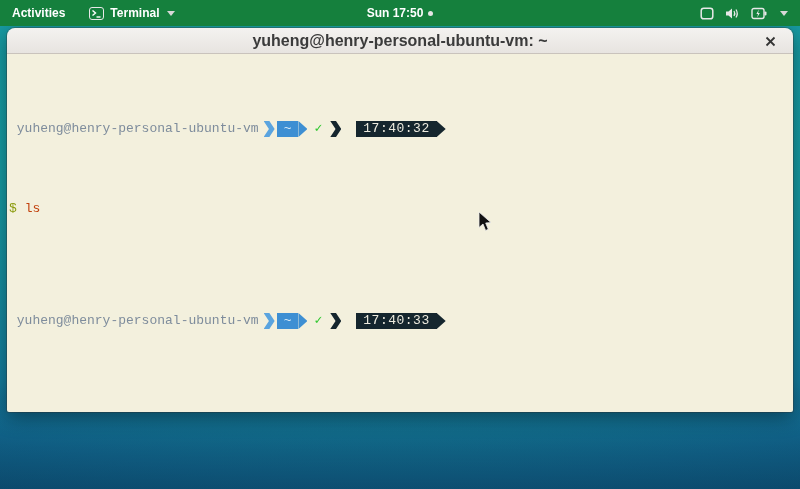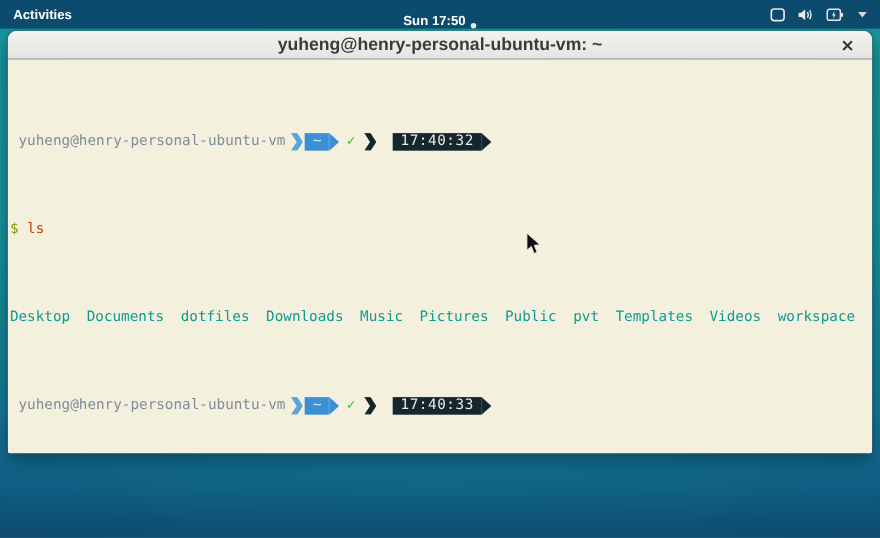--- a/index.html
+++ b/index.html
@@ -8,33 +8,33 @@
     font-family:"Liberation Sans", sans-serif;
     position:relative;
     background-image:
       linear-gradient(to bottom, rgba(4,24,48,0) 78%, rgba(4,24,48,0.38) 100%),
       radial-gradient(ellipse 140% 100% at 50% 22%, #1bb0a6 0%, #179aa2 40%, #13719a 76%, #0d5b86 100%);
   }
 
   
   .topbar {
     position:absolute; top:0; left:0; width:800px; height:26px;
-    background:#0c4a6e; color:#fff; display:flex; align-items:center;
+    background:#15803d; color:#fff; display:flex; align-items:center;
     font-size:12px; font-weight:700; z-index:30;
   }
   .tb-left { display:flex; align-items:center; height:100%; }
   .tb-activities { padding:0 14px 0 12px; display:flex; align-items:center; height:100%; cursor:default; }
   .tb-app { display:flex; align-items:center; gap:6px; padding:0 10px; height:100%; }
   .term-icon-box { width:15px; height:13px; border:1px solid #e8e8e8; border-radius:3px; display:flex; align-items:flex-end; justify-content:flex-start; padding:1px 2px; }
   .term-icon-box svg { display:block; }
   .caret-down {
     width:0; height:0; border-left:4px solid transparent; border-right:4px solid transparent;
     border-top:5px solid #d8d8d8; display:inline-block; margin-left:2px;
   }
-  .tb-center { position:absolute; left:0; right:0; top:0; height:26px; display:flex; align-items:flex-end; justify-content:center; gap:5px; pointer-events:none; }
+  .tb-center { position:absolute; left:0; right:0; top:0; height:26px; display:flex; align-items:center; justify-content:center; gap:5px; pointer-events:none; }
   .tb-center .clock { pointer-events:auto; }
   .notif-dot { width:5px; height:5px; border-radius:50%; background:#e6e6e6; display:inline-block; }
   .tb-right { margin-left:auto; display:flex; align-items:center; gap:11px; padding-right:12px; height:100%; }
   .tb-right svg { display:block; }
 
   
   .window {
     position:absolute; left:7px; top:28px; width:786px; height:384px;
     border-radius:8px 8px 2px 2px; overflow:hidden;
     box-shadow:0 5px 20px rgba(0,10,20,0.45), 0 0 0 1px rgba(60,60,60,0.35);
@@ -52,21 +52,21 @@
   }
   .close-btn {
     position:absolute; right:13px; top:0; height:26px; width:20px;
     display:flex; align-items:center; justify-content:center; cursor:pointer;
   }
   .terminal {
     flex:1; background:#f3f0dd; padding:3px 2px;
     font-family:"DejaVu Sans Mono", monospace; font-size:13px; line-height:16px;
     color:#444; white-space:pre;
   }
-  .tline { height:16px; display:flex; align-items:center; }
+  .tline { height:16px; display:flex; align-items:center;font-family:Liberation Mono, monospace; }
 
   
   .prompt-user { color:#7e8c9c; }
   .pl-chev {
     width:11px; height:16px; margin-left:5px;
     clip-path:polygon(0% 0%, 52% 0%, 100% 50%, 52% 100%, 0% 100%, 48% 50%);
   }
   .pl-chev.blue { background:#5aa4df; }
   .pl-chev.dark { background:#15262e; margin-left:4px; }
   .pl-body { height:16px; display:flex; align-items:center; padding:0 7px; margin-left:2px; }
@@ -84,20 +84,30 @@
   
   .mouse-cursor { position:absolute; left:478px; top:211px; z-index:50; pointer-events:none; }
 </style>
 </head>
 <body>
 
 <div class="topbar">
   <div class="tb-left">
     <div class="tb-activities">
       <span>Activities</span>
+    </div>
+    <div class="tb-app">
+      <span class="term-icon-box">
+        <svg width="9" height="8" viewBox="0 0 9 8">
+          <path d="M0.5 0.5 L3.5 3 L0.5 5.5" stroke="#fff" stroke-width="1.4" fill="none"></path>
+          <line x1="4.5" y1="7" x2="8.5" y2="7" stroke="#fff" stroke-width="1.4"></line>
+        </svg>
+      </span>
+      <span>Terminal</span>
+      <span class="caret-down"></span>
     </div>
   </div>
   <div class="tb-center">
     <span class="clock">Sun 17:50</span>
     <span class="notif-dot"></span>
   </div>
   <div class="tb-right">
     <svg width="14" height="13" viewBox="0 0 14 13">
       <rect x="1.2" y="1.2" width="11.6" height="10.6" rx="2.6" fill="none" stroke="#e8e8e8" stroke-width="1.5"></rect>
     </svg>
@@ -137,33 +147,20 @@
       <span class="pl-check">✓</span>
       <span class="pl-chev dark"></span>
       <span class="pl-body dark">17:40:32</span>
       <span class="pl-tip dark"></span>
     </div>
 
     
     <div class="tline"><span class="dollar">$</span><span> </span><span class="cmd-text">ls</span></div>
 
     
-    <div class="tline">
-      <span class="dir-name">Desktop</span>
-      <span class="dir-name">Documents</span>
-      <span class="dir-name">dotfiles</span>
-      <span class="dir-name">Downloads</span>
-      <span class="dir-name">Music</span>
-      <span class="dir-name">Pictures</span>
-      <span class="dir-name">Public</span>
-      <span class="dir-name">pvt</span>
-      <span class="dir-name">Templates</span>
-      <span class="dir-name">Videos</span>
-      <span class="dir-name">workspace</span>
-    </div>
 
     
     <div class="tline">
       <span class="prompt-user"> yuheng@henry-personal-ubuntu-vm</span>
       <span class="pl-chev blue"></span>
       <span class="pl-body blue">~</span>
       <span class="pl-tip blue"></span>
       <span class="pl-check">✓</span>
       <span class="pl-chev dark"></span>
       <span class="pl-body dark">17:40:33</span>

